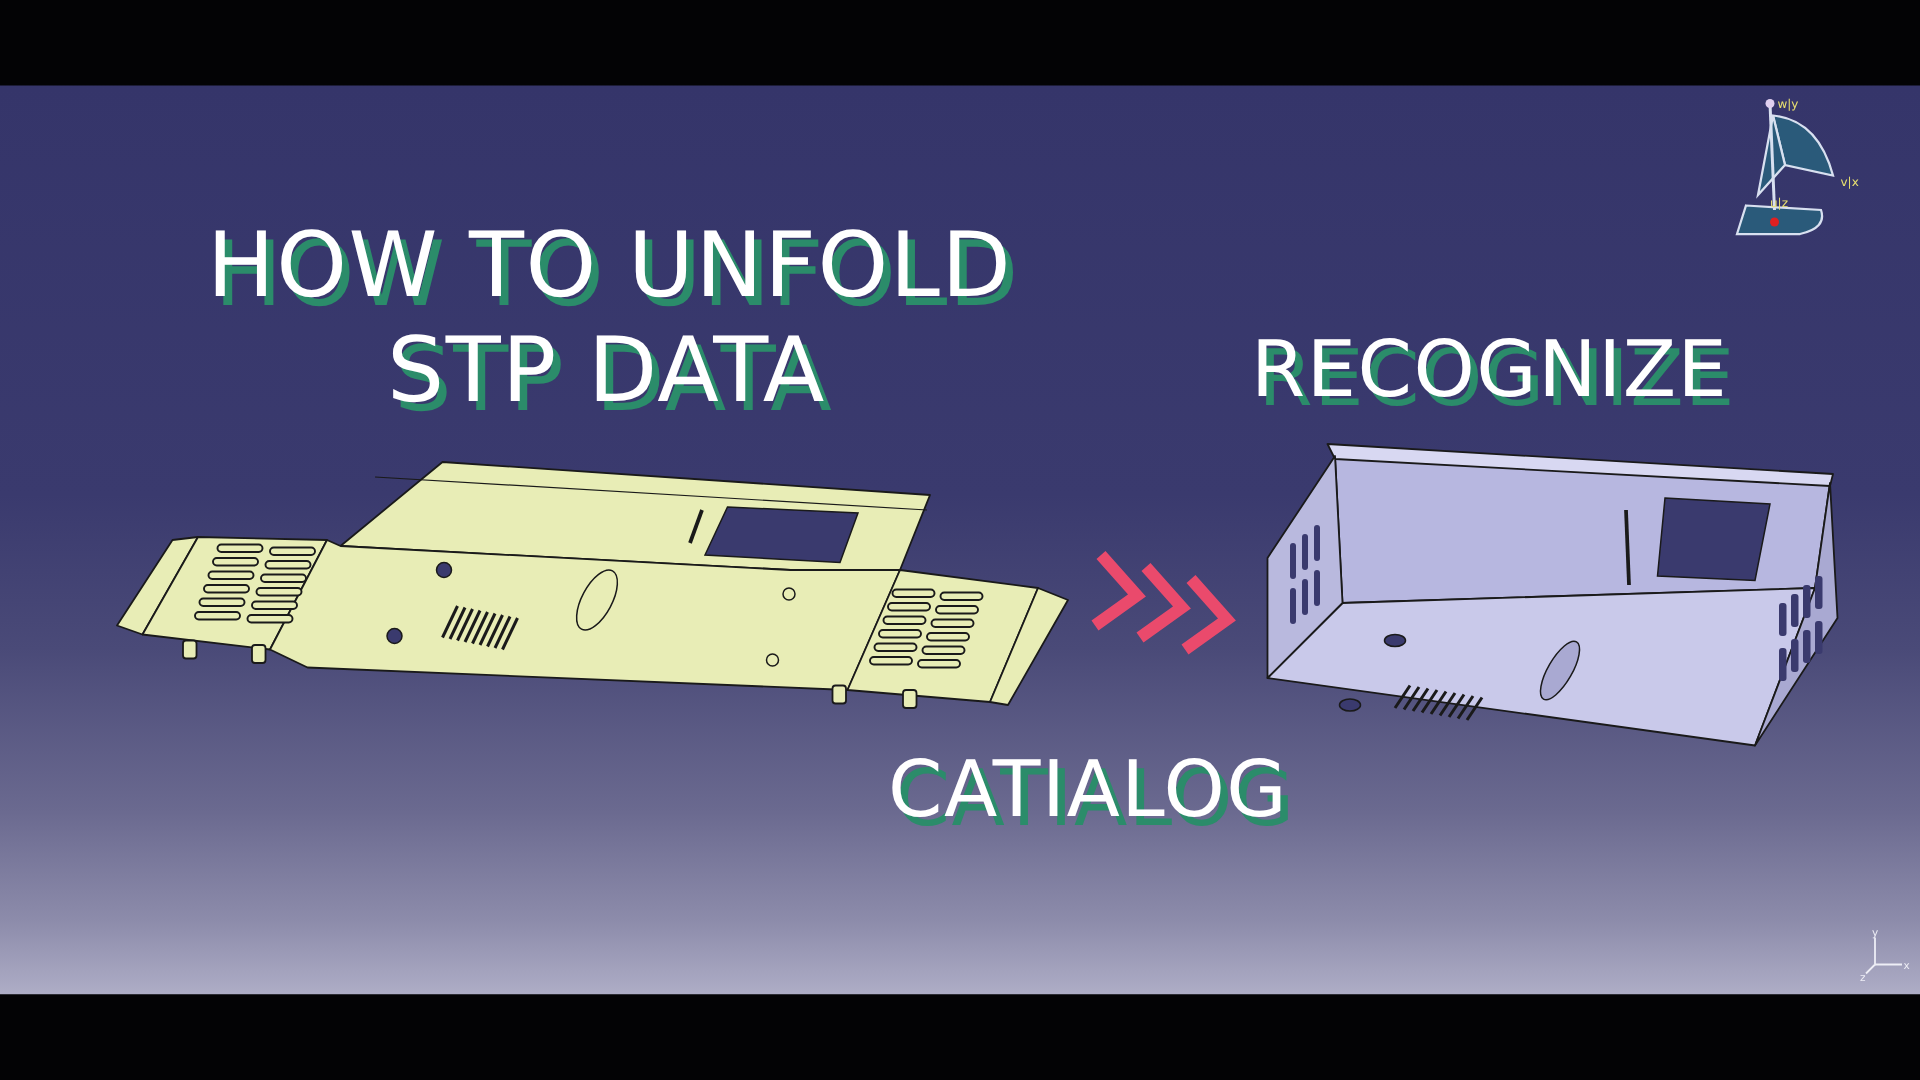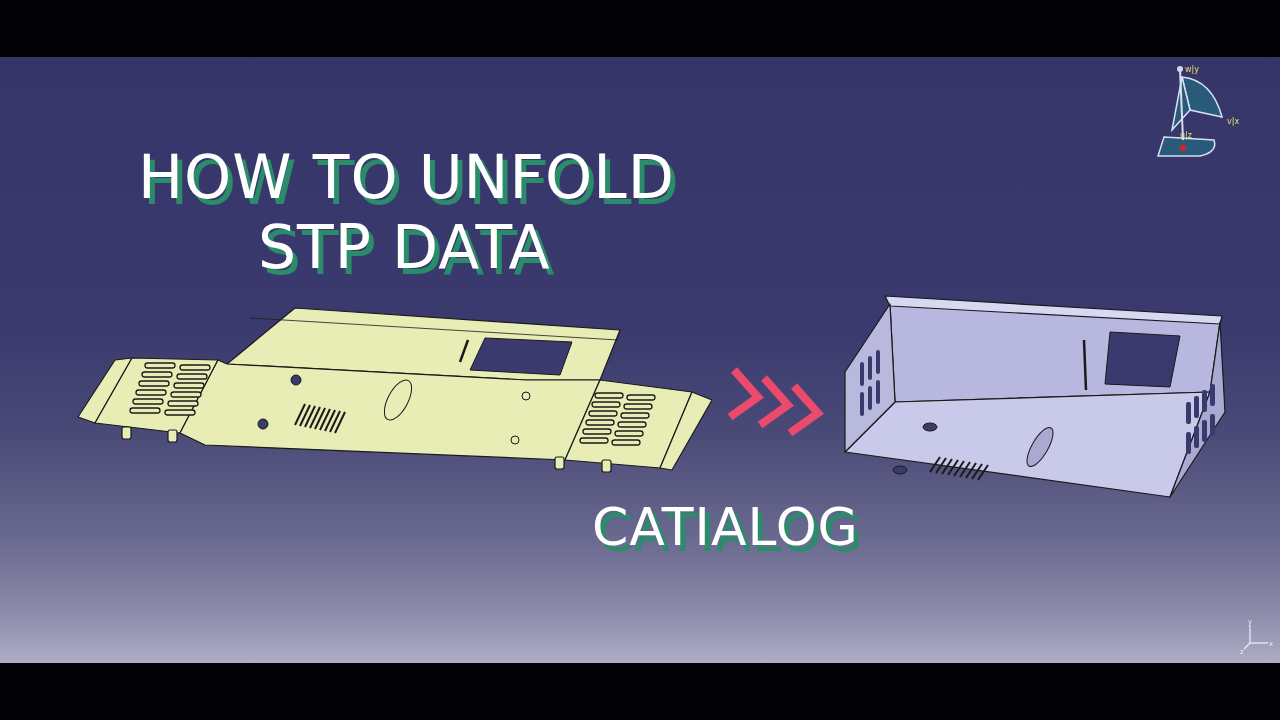--- a/index.html
+++ b/index.html
@@ -24,20 +24,21 @@
 </style>
 </head>
 <body>
 
 <div class="letterbox top"></div>
 
 <div class="viewport">
 
   <div class="title t2">STP DATA</div>
   <div class="title t1">HOW TO UNFOLD</div>
+  <div class="title t3">RECOGNIZE</div>
   <div class="title t4">CATIALOG</div>
 
   <svg class="svgabs" style="left:70px; top:243px;" width="650" height="180" viewBox="0 0 650 180">
     <g stroke="#1a1a1a" stroke-width="1.2" fill="#e8edb6" stroke-linejoin="round">
 
       <polygon points="157,64 225,8 550,30 530,80 457,80 157,64"></polygon>
       <line x1="180" y1="18" x2="548" y2="40" stroke-width="0.8"></line>
 
       <polygon points="8,117 45,60 62,58 25,123"></polygon>
 

